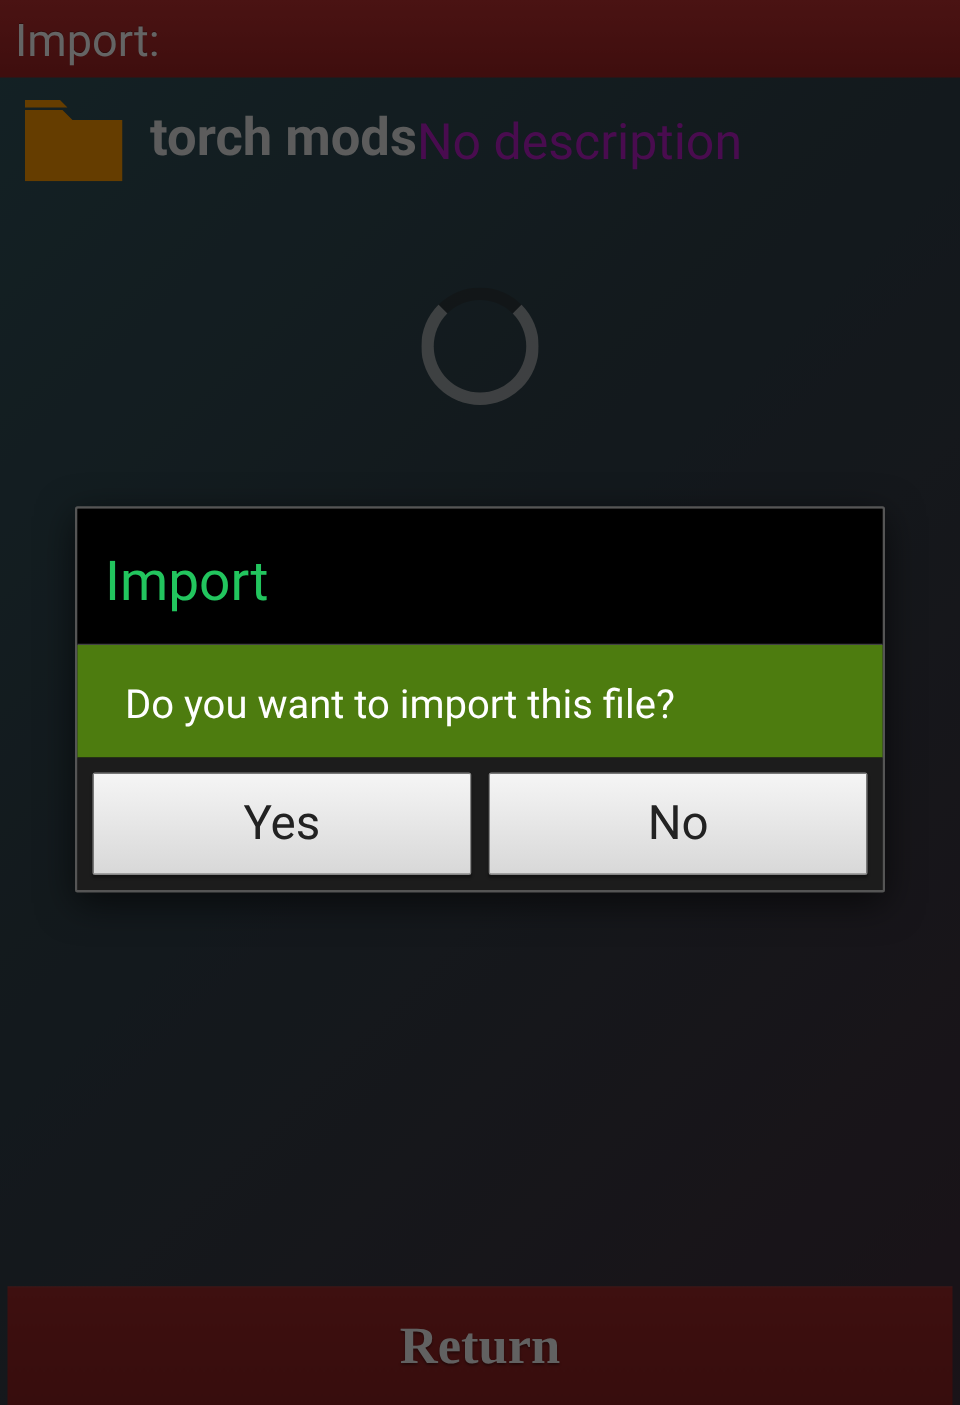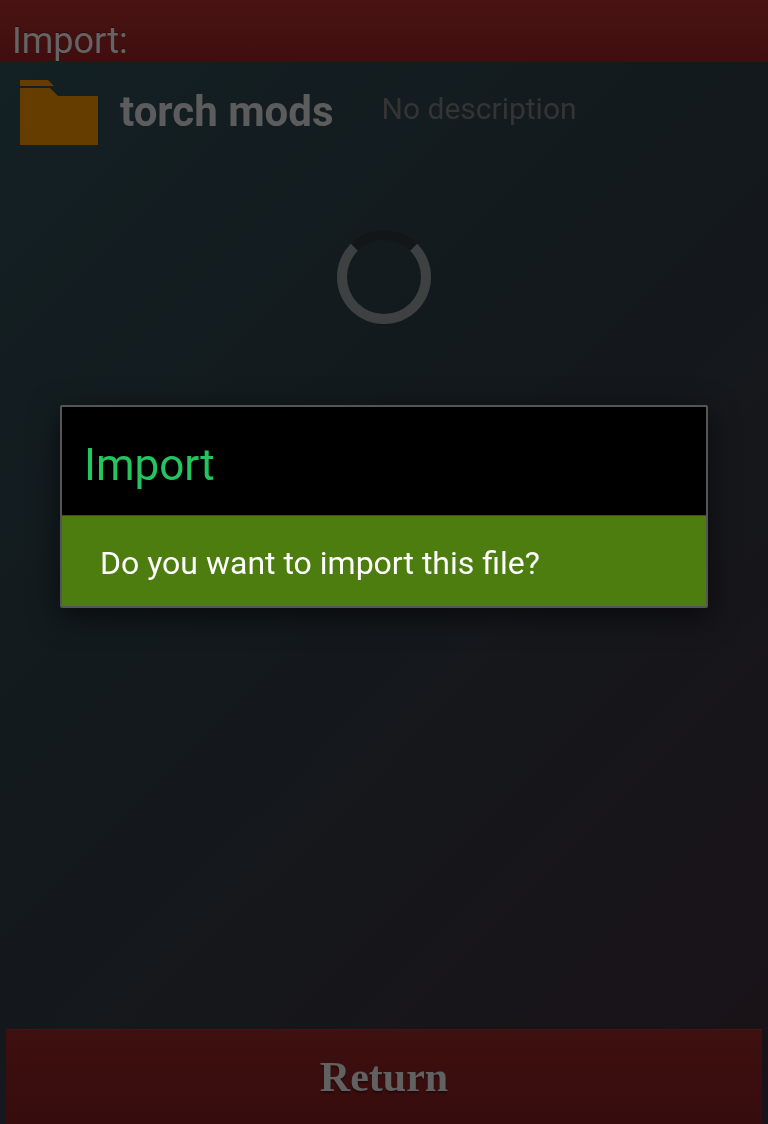--- a/index.html
+++ b/index.html
@@ -21,22 +21,22 @@
     position: absolute;
     inset: 0;
     background: rgba(0,0,0,0.55);
     z-index: 5;
   }
 
   .header {
     height: 62px;
     background: linear-gradient(180deg, #a52a2a 0%, #8b2020 100%);
     display: flex;
-    align-items: flex-end;
-    padding: 0 12px;
+    align-items: flex-start;
+    padding: 12px 12px;
     position: relative;
     z-index: 1;
   }
   
   .header-title {
     color: #dddddd;
     font-size: 36px;
     font-weight: 400;
     text-shadow: 0 -1px 0 rgba(0,0,0,0.3);
   }
@@ -69,25 +69,24 @@
   }
   
   .item-title {
     color: #cccccc;
     font-size: 42px;
     font-weight: 700;
     line-height: 1.1;
   }
   
   .item-subtitle {
-    color: #737373;
-    font-size: 30px;
+    color: #a21caf;
+    font-size: 40px;
     font-weight: 400;
     margin-top: 2px;
-    margin-left: 48px;
   }
   
   .spinner-wrap {
     position: absolute;
     left: 50%;
     top: 230px;
     transform: translateX(-50%);
     z-index: 1;
   }
   
@@ -196,13 +195,17 @@
 
 <div class="bottom-bar">
   <span class="bottom-label">Return</span>
 </div>
 
 <div class="dimmer"></div>
 
 <div class="dialog">
   <div class="dialog-title">Import</div>
   <div class="dialog-message">Do you want to import this file?</div>
+  <div class="dialog-buttons">
+    <button class="dialog-btn">Yes</button>
+    <button class="dialog-btn">No</button>
+  </div>
 </div>
 
 </body></html>

